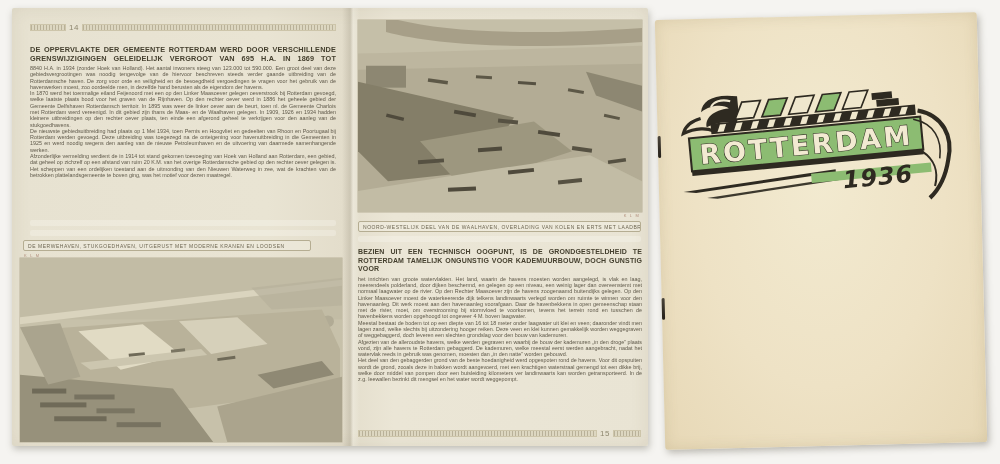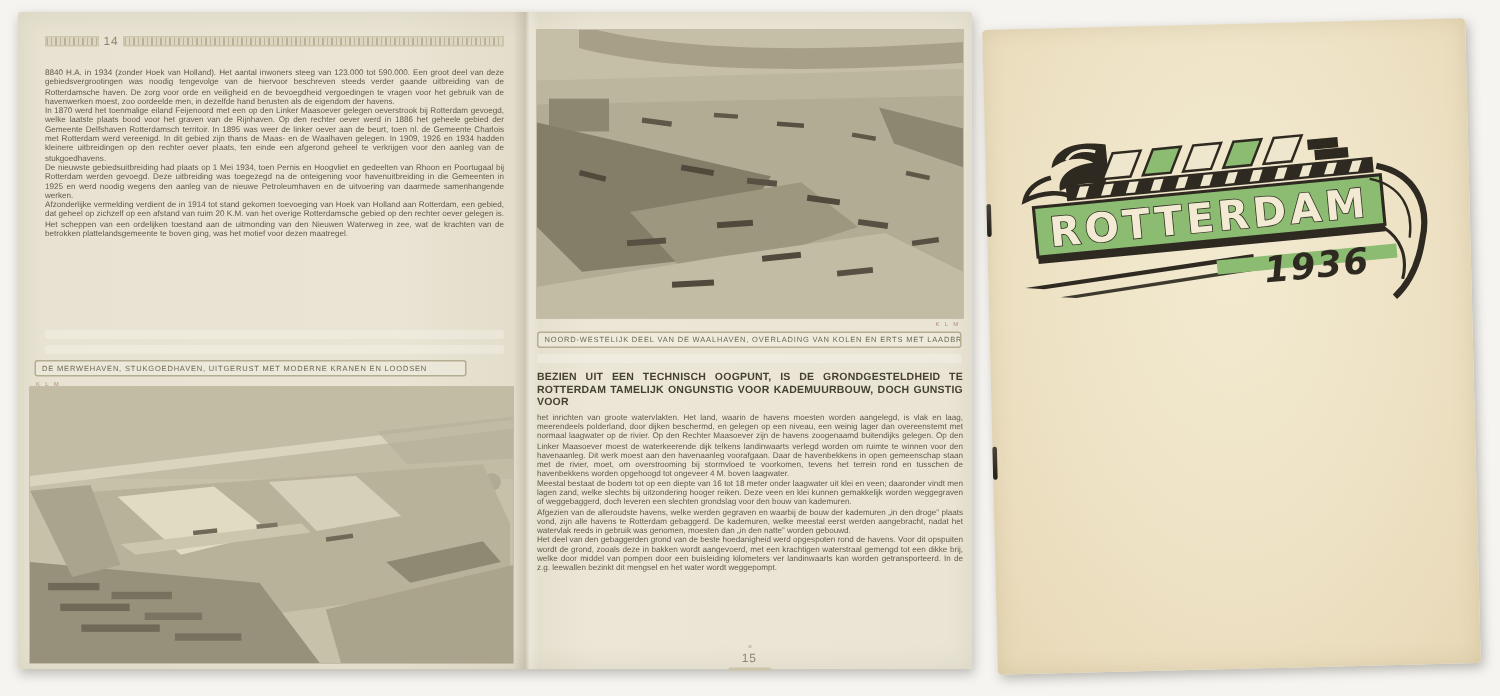--- a/index.html
+++ b/index.html
@@ -67,20 +67,21 @@
 
 <div class="spread">
 
   <div class="pagenum-bar" style="left:18px;top:16px;width:306px;">
     <div class="stripe" style="width:36px;"></div>
     <span class="pagenum">14</span>
     <div class="stripe fill"></div>
   </div>
 
   <div class="text-block" style="left:18px;top:38px;width:306px;height:172px;">
+    <div class="heading">DE OPPERVLAKTE DER GEMEENTE ROTTERDAM WERD DOOR VERSCHILLENDE GRENSWIJZIGINGEN GELEIDELIJK VERGROOT VAN 695 H.A. IN 1869 TOT</div>
     <p>8840 H.A. in 1934 (zonder Hoek van Holland). Het aantal inwoners steeg van 123.000 tot 590.000. Een groot deel van deze gebiedsvergrootingen was noodig tengevolge van de hiervoor beschreven steeds verder gaande uitbreiding van de Rotterdamsche haven. De zorg voor orde en veiligheid en de bevoegdheid vergoedingen te vragen voor het gebruik van de havenwerken moest, zoo oordeelde men, in dezelfde hand berusten als de eigendom der havens.</p>
     <p>In 1870 werd het toenmalige eiland Feijenoord met een op den Linker Maasoever gelegen oeverstrook bij Rotterdam gevoegd, welke laatste plaats bood voor het graven van de Rijnhaven. Op den rechter oever werd in 1886 het geheele gebied der Gemeente Delfshaven Rotterdamsch territoir. In 1895 was weer de linker oever aan de beurt, toen nl. de Gemeente Charlois met Rotterdam werd vereenigd. In dit gebied zijn thans de Maas- en de Waalhaven gelegen. In 1909, 1926 en 1934 hadden kleinere uitbreidingen op den rechter oever plaats, ten einde een afgerond geheel te verkrijgen voor den aanleg van de stukgoedhavens.</p>
     <p>De nieuwste gebiedsuitbreiding had plaats op 1 Mei 1934, toen Pernis en Hoogvliet en gedeelten van Rhoon en Poortugaal bij Rotterdam werden gevoegd. Deze uitbreiding was toegezegd na de onteigening voor havenuitbreiding in die Gemeenten in 1925 en werd noodig wegens den aanleg van de nieuwe Petroleumhaven en de uitvoering van daarmede samenhangende werken.</p>
     <p>Afzonderlijke vermelding verdient de in 1914 tot stand gekomen toevoeging van Hoek van Holland aan Rotterdam, een gebied, dat geheel op zichzelf op een afstand van ruim 20 K.M. van het overige Rotterdamsche gebied op den rechter oever gelegen is. Het scheppen van een ordelijken toestand aan de uitmonding van den Nieuwen Waterweg in zee, wat de krachten van de betrokken plattelandsgemeente te boven ging, was het motief voor dezen maatregel.</p>
   </div>
 
   <div class="rule-box" style="left:18px;top:212px;width:306px;"></div>
   <div class="rule-box" style="left:18px;top:222px;width:306px;"></div>
 
   <div class="caption-box" style="left:11px;top:232px;width:288px;">DE MERWEHAVEN, STUKGOEDHAVEN, UITGERUST MET MODERNE KRANEN EN LOODSEN</div>
@@ -151,21 +152,21 @@
   <div class="rule-box" style="left:346px;top:228px;width:283px;"></div>
 
   <div class="text-block" style="left:346px;top:240px;width:284px;height:178px;">
     <div class="heading" style="font-size:7px;">BEZIEN UIT EEN TECHNISCH OOGPUNT, IS DE GRONDGESTELDHEID TE ROTTERDAM TAMELIJK ONGUNSTIG VOOR KADEMUURBOUW, DOCH GUNSTIG VOOR</div>
     <p>het inrichten van groote watervlakten. Het land, waarin de havens moesten worden aangelegd, is vlak en laag, meerendeels polderland, door dijken beschermd, en gelegen op een niveau, een weinig lager dan overeenstemt met normaal laagwater op de rivier. Op den Rechter Maasoever zijn de havens zoogenaamd buitendijks gelegen. Op den Linker Maasoever moest de waterkeerende dijk telkens landinwaarts verlegd worden om ruimte te winnen voor den havenaanleg. Dit werk moest aan den havenaanleg voorafgaan. Daar de havenbekkens in open gemeenschap staan met de rivier, moet, om overstrooming bij stormvloed te voorkomen, tevens het terrein rond en tusschen de havenbekkens worden opgehoogd tot ongeveer 4 M. boven laagwater.</p>
     <p>Meestal bestaat de bodem tot op een diepte van 16 tot 18 meter onder laagwater uit klei en veen; daaronder vindt men lagen zand, welke slechts bij uitzondering hooger reiken. Deze veen en klei kunnen gemakkelijk worden weggegraven of weggebaggerd, doch leveren een slechten grondslag voor den bouw van kademuren.</p>
     <p>Afgezien van de alleroudste havens, welke werden gegraven en waarbij de bouw der kademuren „in den droge” plaats vond, zijn alle havens te Rotterdam gebaggerd. De kademuren, welke meestal eerst werden aangebracht, nadat het watervlak reeds in gebruik was genomen, moesten dan „in den natte” worden gebouwd.</p>
     <p>Het deel van den gebaggerden grond van de beste hoedanigheid werd opgespoten rond de havens. Voor dit opspuiten wordt de grond, zooals deze in bakken wordt aangevoerd, met een krachtigen waterstraal gemengd tot een dikke brij, welke door middel van pompen door een buisleiding kilometers ver landinwaarts kan worden getransporteerd. In de z.g. leewallen bezinkt dit mengsel en het water wordt weggepompt.</p>
   </div>
 
-  <div class="pagenum-bar" style="left:346px;top:422px;width:283px;flex-direction:column;">
+  <div class="pagenum-bar" style="left:346px;top:422px;width:283px;">
     <div class="stripe fill"></div>
     <span class="pagenum">15</span>
     <div class="stripe" style="width:28px;"></div>
   </div>
 </div>
 
 <div class="cover">
   <div class="staple" style="top:116px;"></div>
   <div class="staple" style="top:278px;"></div>
 

